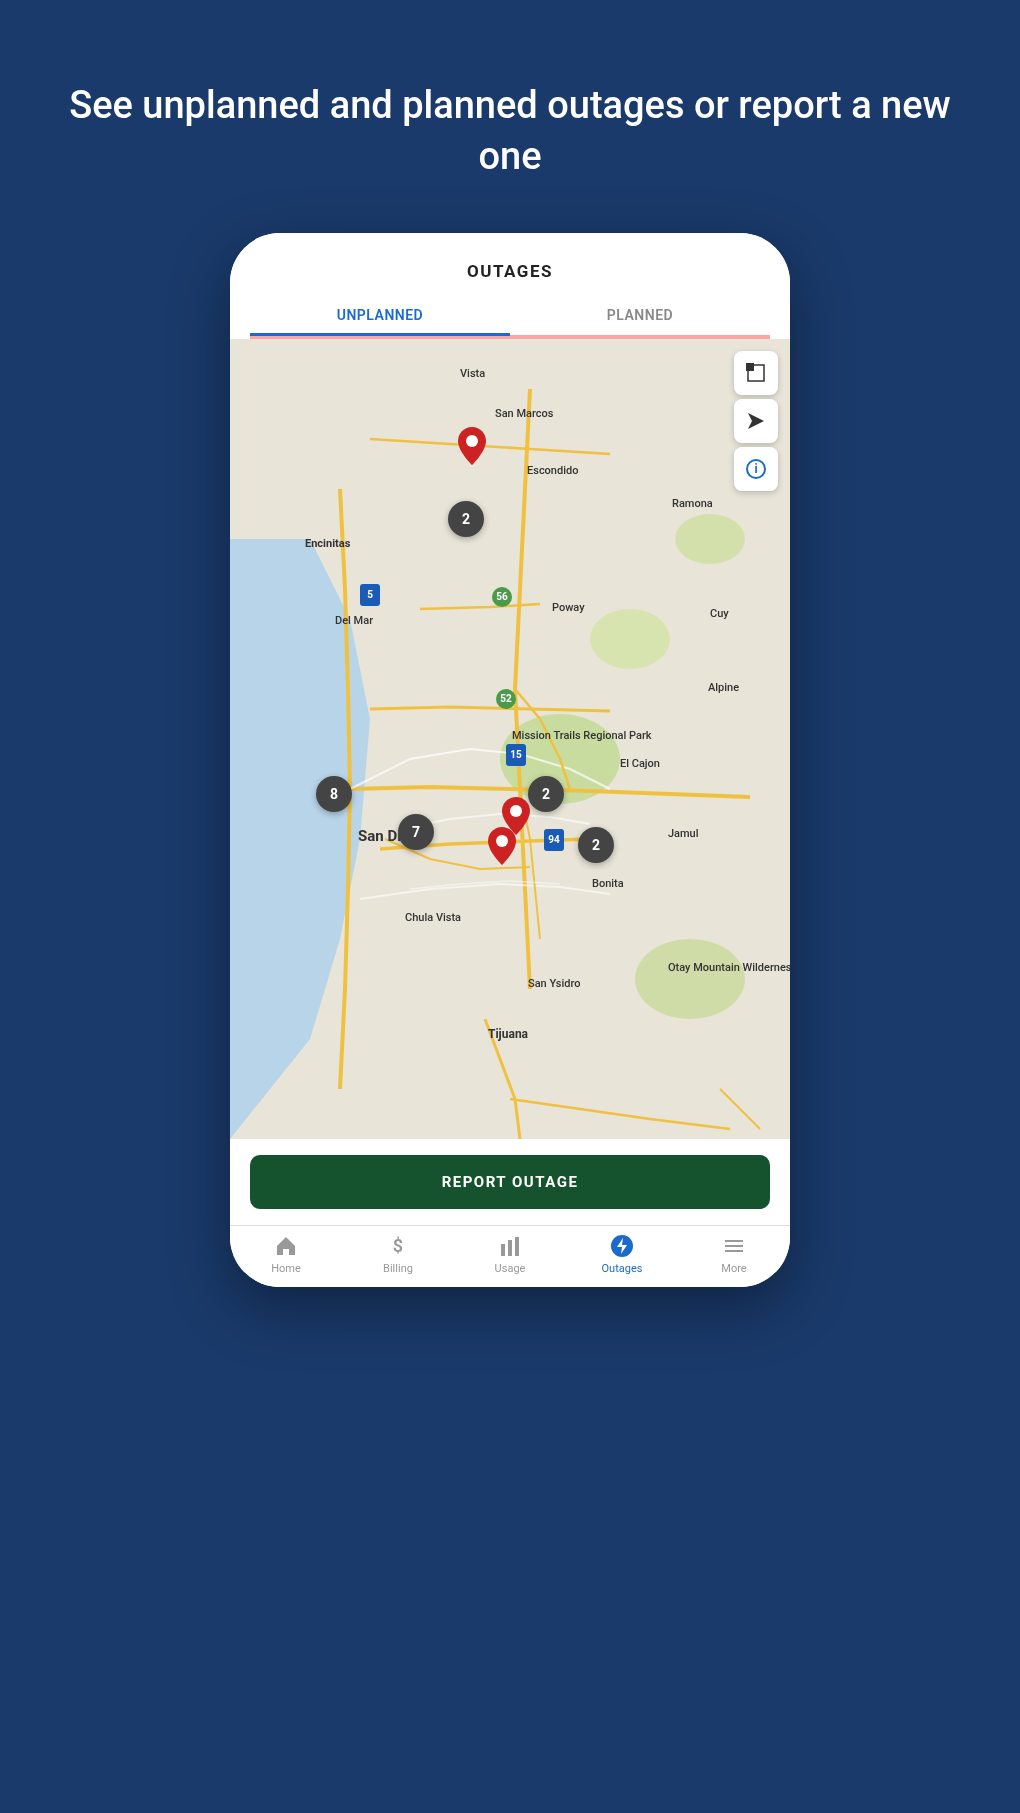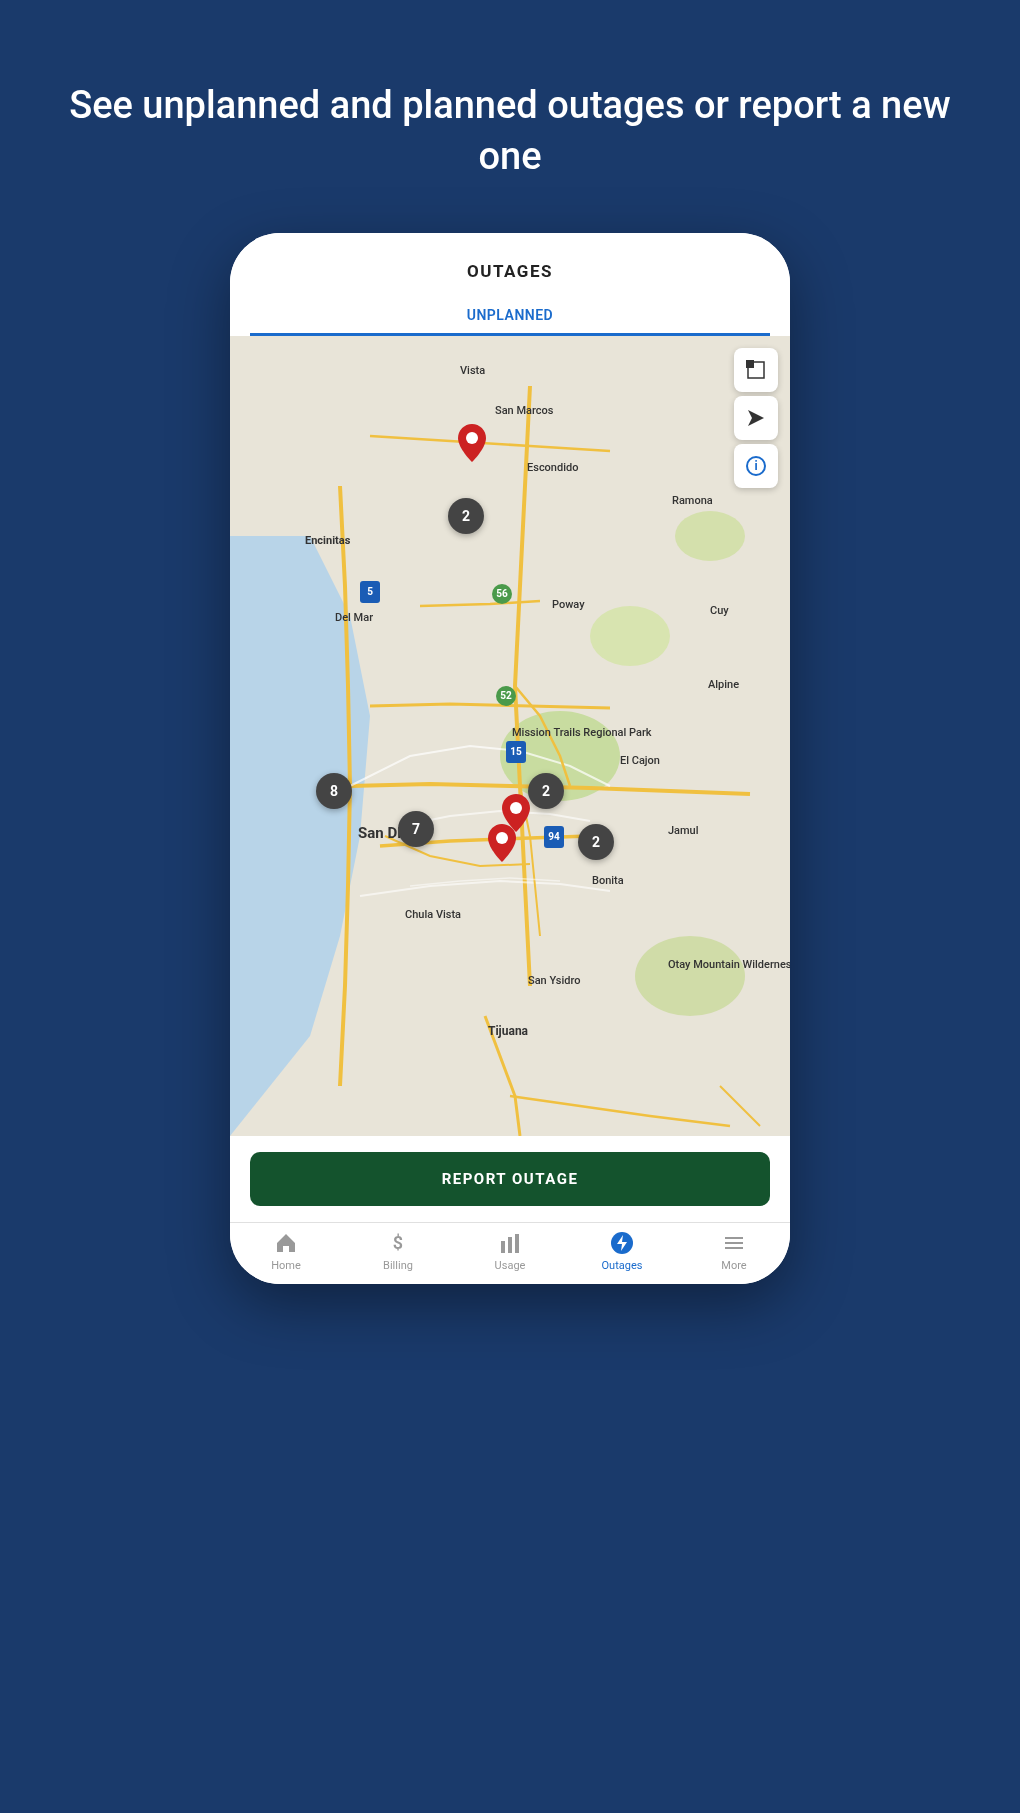--- a/index.html
+++ b/index.html
@@ -44,21 +44,21 @@
     .screen-title {
       font-size: 17px;
       font-weight: 700;
       letter-spacing: 1.5px;
       color: #222;
       margin-bottom: 16px;
     }
 
     .tabs {
       display: flex;
-      border-bottom: 1px solid #fca5a5;
+      border-bottom: 4px solid #fca5a5;
     }
 
     .tab {
       flex: 1;
       text-align: center;
       padding: 10px 0;
       font-size: 14px;
       font-weight: 600;
       letter-spacing: 0.5px;
       cursor: pointer;
@@ -224,20 +224,21 @@
 <body>
 
 <p class="hero-text">See unplanned and planned outages or report a new one</p>
 
 <div class="phone-frame">
 
   <div class="phone-header">
     <div class="screen-title">OUTAGES</div>
     <div class="tabs">
       <div class="tab active">UNPLANNED</div>
+      <div class="tab inactive">PLANNED</div>
     </div>
   </div>
 
   <div class="map-container">
 
     <svg class="map-svg" viewBox="0 0 560 800" xmlns="http://www.w3.org/2000/svg">
 
       <rect x="0" y="0" width="560" height="800" fill="#e8e4d8"></rect>
 
       <polygon points="0,200 80,200 120,280 140,380 130,500 110,600 80,700 0,800" fill="#b8d4e8"></polygon>

